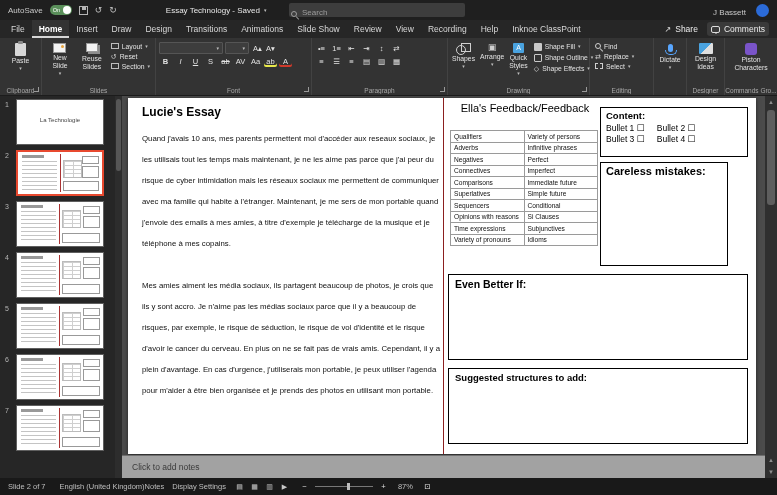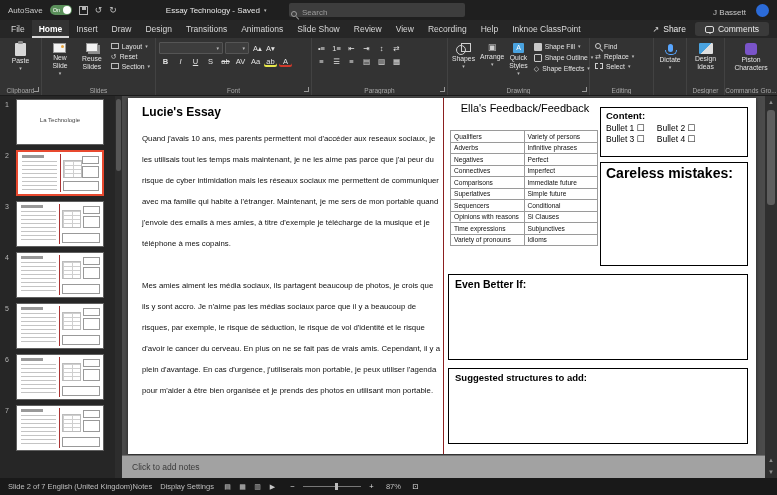--- a/index.html
+++ b/index.html
@@ -20,21 +20,21 @@
 .mag::after{content:"";position:absolute;left:4px;top:4px;width:4px;height:1px;background:#9c9c9c;transform:rotate(45deg);transform-origin:left center}
 .tb-right{margin-left:auto;display:flex;align-items:flex-end;gap:10px}
 .avatar{width:13px;height:13px;border-radius:50%;background:#2b6bd8;color:#fff;font-size:6px;display:flex;align-items:center;justify-content:center}
 
 
 .tabsbar{position:absolute;left:0;top:20px;width:777px;height:18px;background:#262626;display:flex;align-items:stretch;padding-left:4px;font-size:8.5px;color:#d8d8d8}
 .tab{padding:0 7px;display:flex;align-items:center;white-space:nowrap;cursor:default}
 .tab.active{background:#333;color:#fff;box-shadow:inset 0 -2px 0 #d6d6d6;font-weight:bold}
 .tabs-right{margin-left:auto;display:flex;align-items:center;gap:9px;padding-right:8px}
 .share-btn,.comments-btn{display:flex;align-items:center;gap:4px;color:#ececec;white-space:nowrap}
-.comments-btn{background:#3a3a3a;border-radius:3px;padding:2px 10px}
+.comments-btn{background:#3a3a3a;border-radius:3px;padding:2px 4px}
 .share-ico{font-size:8px;color:#ddd}
 .bubble{width:9px;height:7px;border:1px solid #ddd;border-radius:2px;position:relative}
 .bubble::after{content:"";position:absolute;left:2px;bottom:-4px;border:2px solid transparent;border-top-color:#ddd}
 
 
 .ribbon{position:absolute;left:0;top:38px;width:777px;height:58px;background:#333;display:flex;border-bottom:1px solid #1c1c1c}
 .rgroup{position:relative;height:100%;border-right:1px solid #424242;padding:3px 3px 12px;flex:0 0 auto}
 .rgroup-label{position:absolute;bottom:1px;left:0;right:0;text-align:center;font-size:6.5px;color:#a8a8a8;white-space:nowrap;overflow:hidden}
 .launcher{position:absolute;right:2px;bottom:3px;width:5px;height:5px;border-right:1px solid #9a9a9a;border-bottom:1px solid #9a9a9a}
 .bigbtn{display:flex;flex-direction:column;align-items:center;gap:1px;font-size:6.8px;color:#e3e3e3;text-align:center;padding:2px 1px;border-radius:2px;line-height:1.15}
@@ -97,36 +97,36 @@
 .sep-red{position:absolute;left:315px;top:0;width:1px;height:356px;background:#8b1f1f}
 .fb-title{position:absolute;left:322px;top:4px;width:150px;text-align:center;font-size:11px;color:#000}
 .fb-table{position:absolute;left:322px;top:32px;width:148px;border-collapse:collapse;font-size:6.6px;color:#111;table-layout:fixed}
 .fb-table td{border:1px solid #9a9a9a;padding:1px 3px;height:11.5px;overflow:hidden;white-space:nowrap}
 .box{position:absolute;border:1px solid #000;background:#fff}
 .content-box{left:472px;top:9px;width:148px;height:50px;padding:2px 5px;font-size:9.5px}
 .box-title{font-weight:bold}
 .bullet-row{display:flex;gap:12px;font-size:8.5px;margin-top:1.5px}
 .bullet-item{white-space:nowrap}
 .cbx{font-size:9px}
-.careless-box{left:472px;top:64px;width:148px;height:104px;padding:2px 5px;font-size:14px}
+.careless-box{left:472px;top:64px;width:128px;height:104px;padding:2px 5px;font-size:11px}
 .ebi-box{left:320px;top:176px;width:300px;height:86px;padding:3px 6px;font-size:10.5px}
 .sugg-box{left:320px;top:270px;width:300px;height:76px;padding:3px 6px;font-size:9.5px}
 
 
 .vscroll{position:absolute;right:0;top:96px;width:12px;height:382px;background:#2f2f2f;display:flex;flex-direction:column;align-items:center;color:#8f8f8f;font-size:6px}
 .vscroll .arrow{height:12px;display:flex;align-items:center;justify-content:center;width:100%}
 .vthumb{width:8px;height:95px;background:#5e5e5e;border-radius:3px;margin-top:2px}
 .vs-spacer{flex:1}
 
 
 .notesbar{position:absolute;left:122px;top:455px;width:643px;height:23px;background:#a2a2a2;display:flex;align-items:center;padding-left:10px;font-size:8.5px;color:#3a3a3a;border-top:1px solid #6e6e6e}
 
 
 .statusbar{position:absolute;left:0;top:478px;width:777px;height:17px;background:#191919;display:flex;align-items:center;padding:0 8px;font-size:7.5px;color:#bfbfbf}
-.sb-left{display:flex;align-items:center;gap:2px;white-space:nowrap}
+.sb-left{display:flex;align-items:center;gap:14px;white-space:nowrap}
 .sb-mid{flex:1;display:flex;justify-content:center;align-items:center;gap:4px;white-space:nowrap}
 .sb-right{display:flex;align-items:center;gap:8px;white-space:nowrap}
 .puzzle{width:7px;height:7px;background:#d8b23a;border-radius:1px}
 .view-icons{display:flex;gap:4px}
 .view-icons .gbtn{height:11px;min-width:11px;font-size:7px;color:#c7c7c7}
 .zoomwrap{display:flex;align-items:center;gap:4px}
 .zoomtrack{width:58px;height:1px;background:#777;position:relative}
 .zoomthumb{position:absolute;left:55%;top:-3px;width:3px;height:7px;background:#bdbdbd}
 </style>
 </head>

